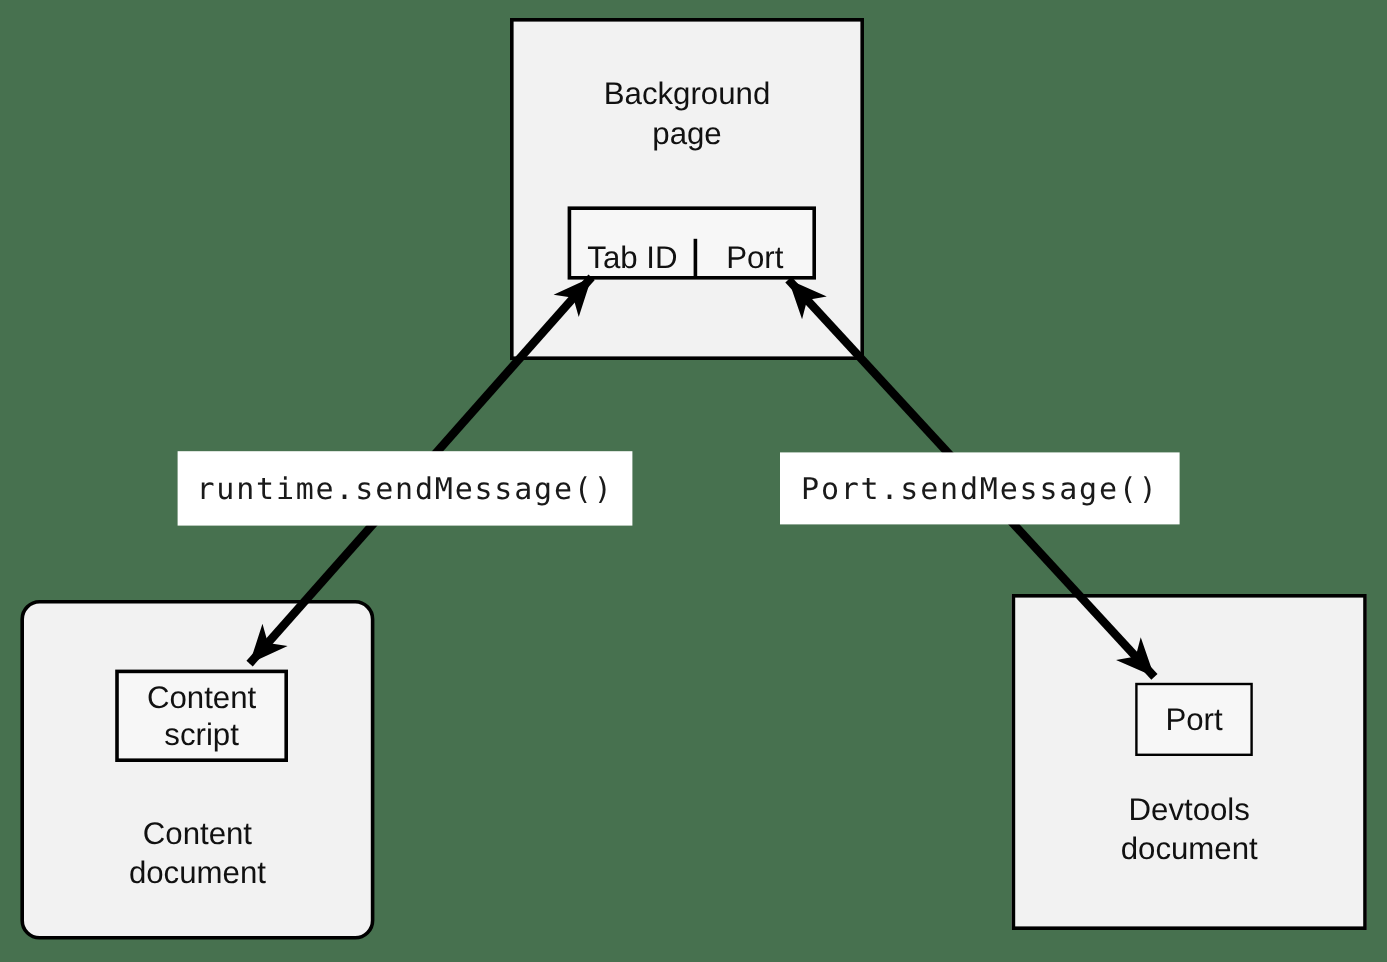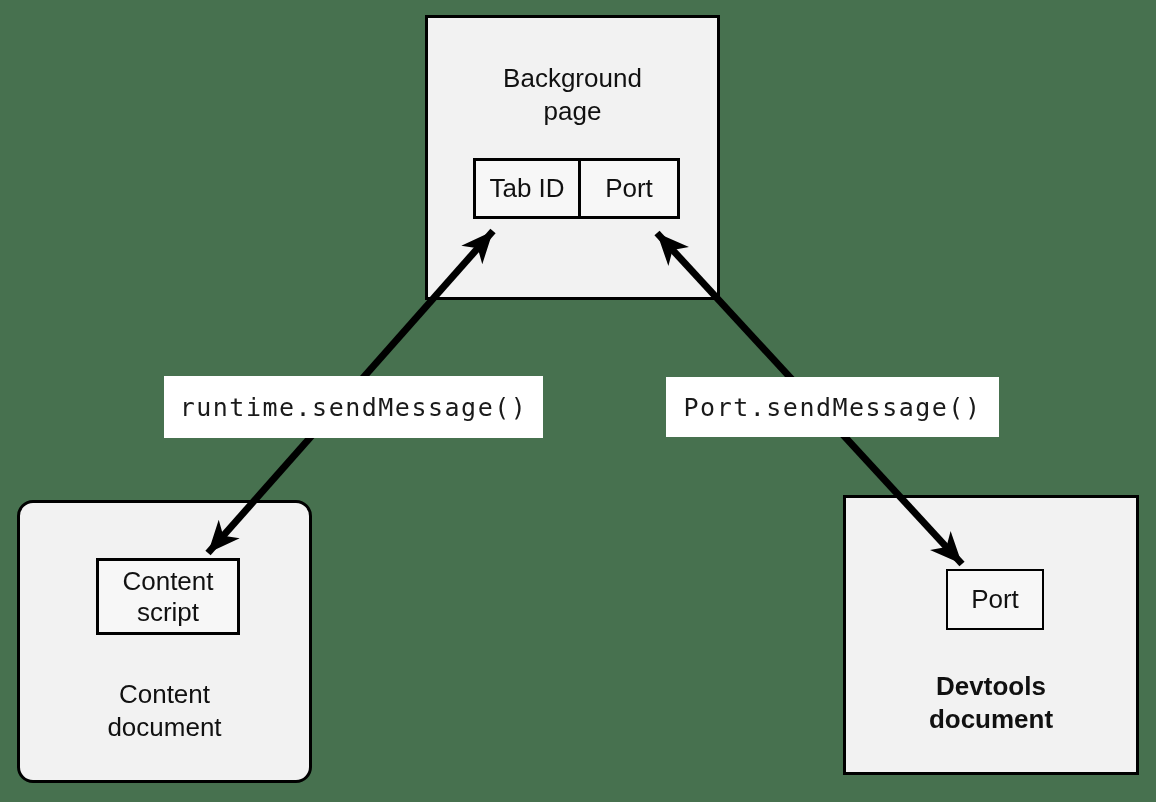--- a/index.html
+++ b/index.html
@@ -34,33 +34,34 @@
     left: 0;
     width: 100%;
     text-align: center;
     font-size: 26px;
     line-height: 33px;
     color: #111;
     white-space: pre-line;
   }
   #bg-page .box-title { top: 44px; padding: 0 60px; box-sizing: border-box; }
   #content-doc .box-title  { bottom: 36px; padding: 0 50px; box-sizing: border-box; }
-  #devtools-doc .box-title { bottom: 36px; padding: 0 40px; box-sizing: border-box; font-weight: bold; }
+  #devtools-doc .box-title { bottom: 48px; padding: 0 40px; box-sizing: border-box; }
 
   
   .cell-row {
     position: absolute;
     left: 45px;
-    top: 140px;
+    top: 154px;
     display: flex;
     box-sizing: border-box;
     border: 3px solid #000;
     width: 207px;
     height: 61px;
     background: #f7f7f7;
+    align-items: flex-end;
   }
   .cell {
     display: flex;
     align-items: center;
     justify-content: center;
     font-size: 26px;
     color: #111;
     box-sizing: border-box;
   }
   .cell:first-child {
@@ -103,21 +104,20 @@
     position: absolute;
     z-index: 10;
     background: #ffffff;
     display: flex;
     align-items: center;
     justify-content: center;
     font-family: "DejaVu Sans Mono", monospace;
     font-size: 25px;
     letter-spacing: 1.5px;
     color: #1a1a1a;
-    margin-left: 16px;
   }
   #label-send { left: 148px; top: 376px; width: 379px; height: 62px; }
   #label-post { left: 650px; top: 377px; width: 333px; height: 60px; }
 </style>
 </head>
 <body>
 
 <div class="stage">
 
   <div class="big-box" id="bg-page">

